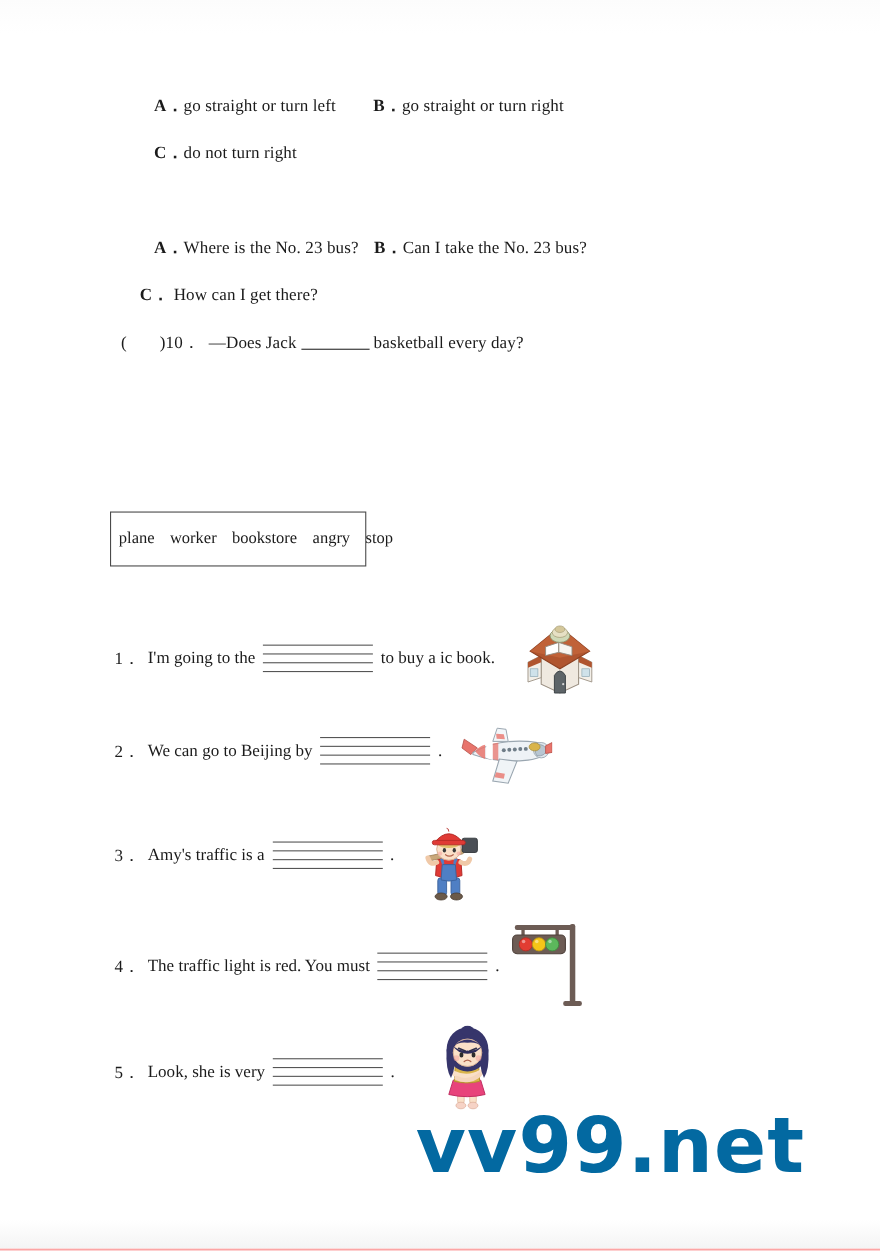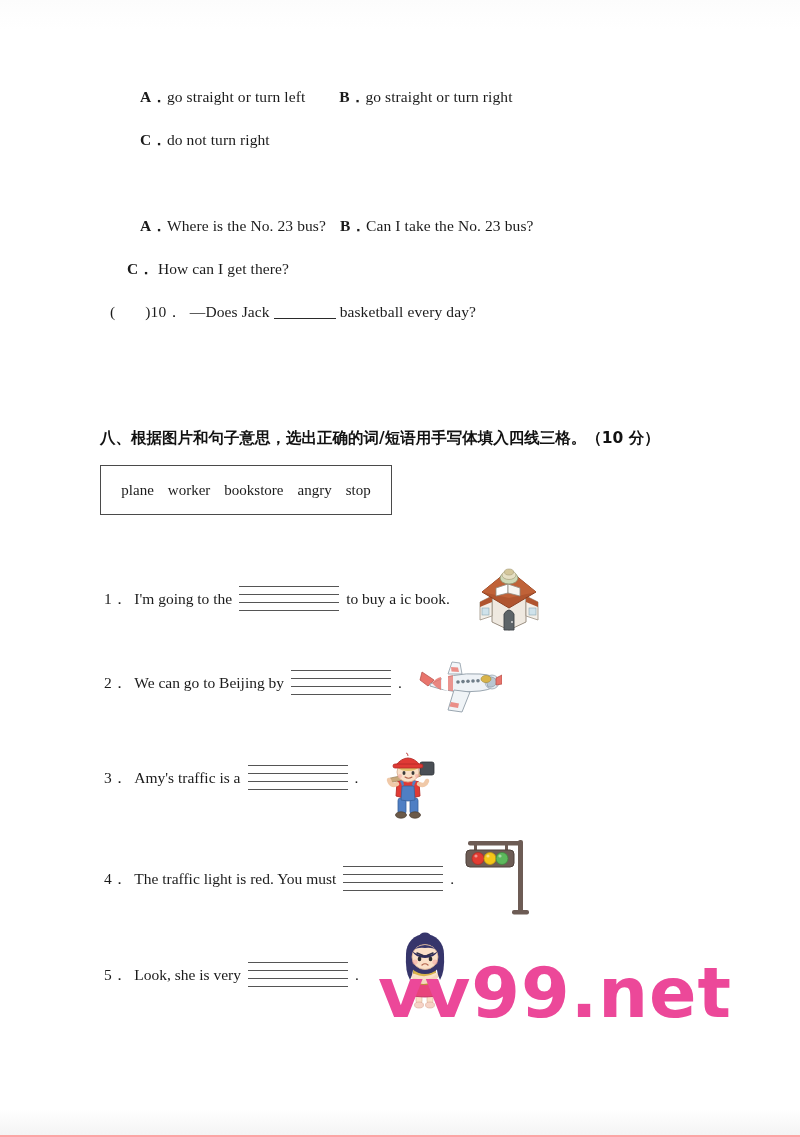--- a/index.html
+++ b/index.html
@@ -62,21 +62,21 @@
     font-size: 15.5px;
     white-space: nowrap;
     color: #121212;
   }
 
   
   .word-bank {
     position: absolute;
     left: 100px;
     top: 465px;
-    width: 292px;
+    width: 233px;
     height: 50px;
     border: 1.6px solid #4a4a4a;
     box-sizing: border-box;
     padding-left: 40px;
   }
   .word-bank-inner {
     position: absolute;
     left: 0; right: 0;
     top: 50%;
     transform: translateY(-50%);
@@ -119,26 +119,26 @@
 
   
   .illus {
     position: absolute;
   }
 
   
   .watermark {
     position: absolute;
     left: 378px;
-    top: 952px;
+    top: 1000px;
     font-family: "DejaVu Sans", "Liberation Sans", sans-serif;
     font-weight: 700;
     font-size: 70px;
     letter-spacing: 1px;
-    color: #ec4899;
+    color: #0369a1;
     user-select: none;
     white-space: nowrap;
   }
 </style>
 </head>
 <body>
 
 <div id="page">
 
   <div class="scan-edge-top"></div>
@@ -159,21 +159,20 @@
   <div class="line" style="left:127px; top:260px;">
     <span class="opt-letter">C．</span><span style="display:inline-block;width:4px;"></span><span>How can I get there?</span>
   </div>
 
   <div class="line" style="left:110px; top:303px;">
     <span>(</span><span class="paren-gap"></span><span>)</span><span>10．</span><span style="display:inline-block;width:8px;"></span><span>—Does Jack</span><span class="gap" style="width:62px;margin:0 4px;"></span><span>basketball every day?</span>
   </div>
 
 
 
-  <div class="section-heading">八、根据图片和句子意思，选出正确的词/短语用手写体填入四线三格。（10 分）</div>
 
   <div class="word-bank">
     <div class="word-bank-inner">
       <span>plane</span><span>worker</span><span>bookstore</span><span>angry</span><span>stop</span>
     </div>
   </div>
 
   <div class="item" style="top:586px;">
     <span class="item-num">1．</span>
     <span>I'm going to the</span>

